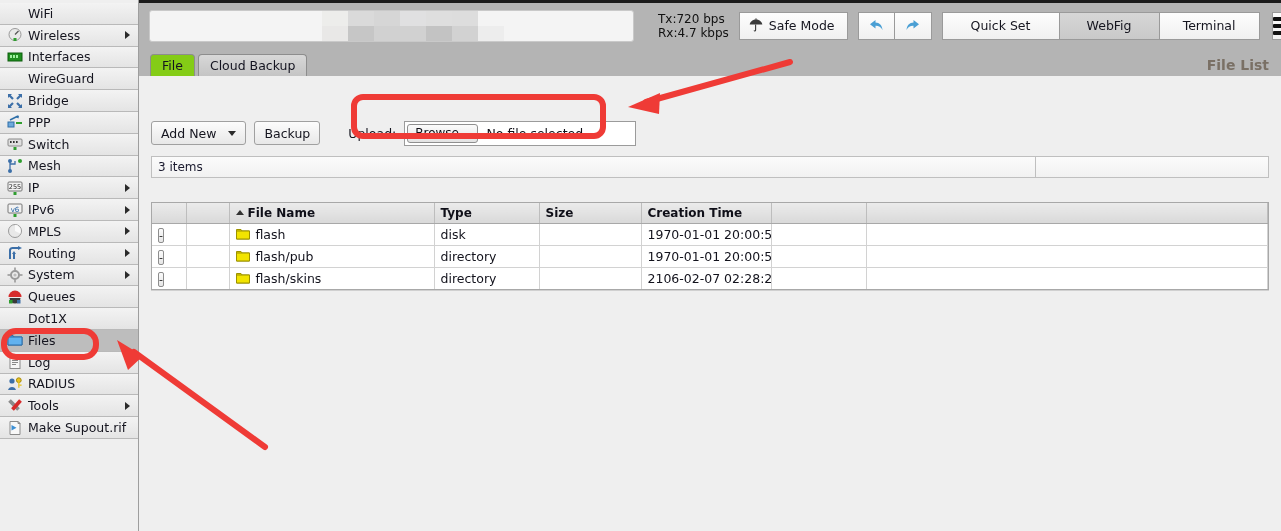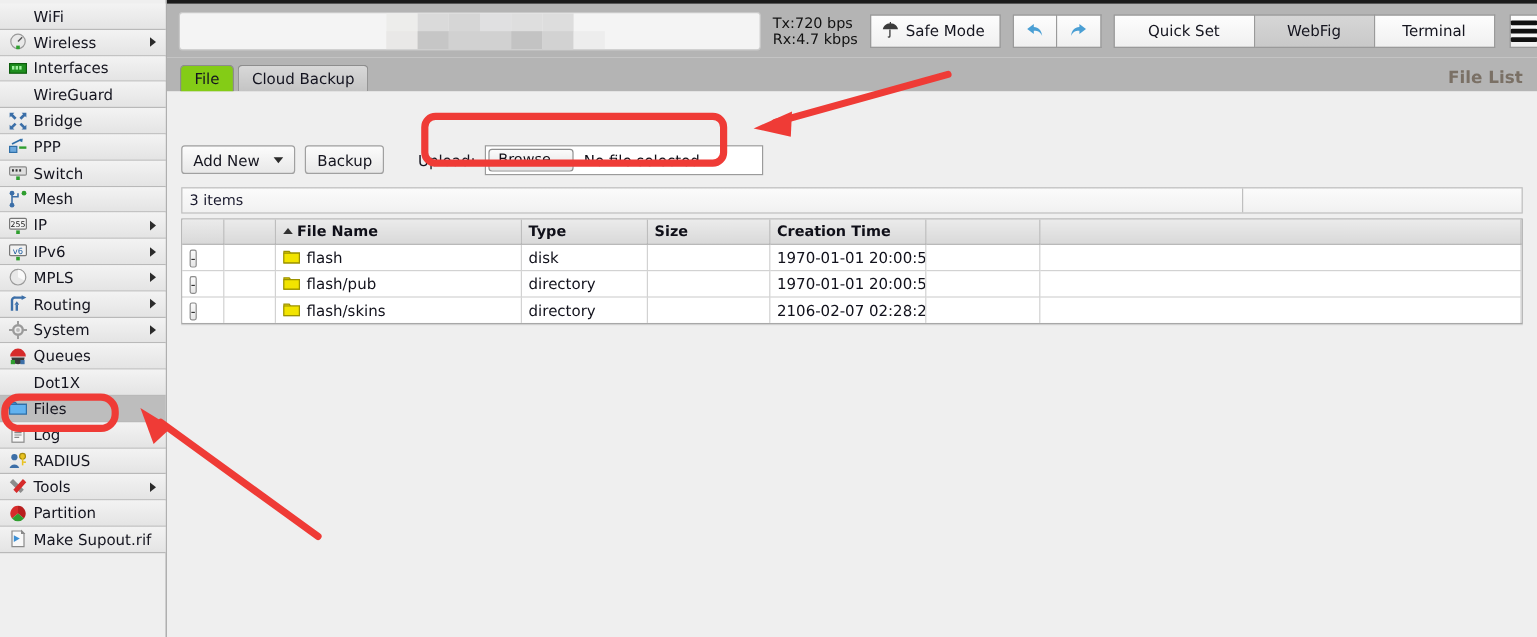--- a/index.html
+++ b/index.html
@@ -49,21 +49,21 @@
     overflow: hidden;
   }
   .blur-block {
     position: absolute;
     top: 0;
     bottom: 0;
     width: 26px;
   }
 
   .rate {
-    margin-left: 10px;
+    margin-left: 24px;
     font-size: 12px;
     line-height: 14px;
     color: #111;
     white-space: pre;
     font-family: "DejaVu Sans", "Liberation Sans", sans-serif;
   }
 
   .btn-group {
     display: flex;
     margin-left: 10px;
@@ -282,21 +282,21 @@
   }
   .items-bar .split {
     margin-left: auto;
     width: 233px;
     height: 100%;
     border-left: 1px solid #bfbfbf;
     box-sizing: border-box;
   }
 
   .table-wrap {
-    margin: 4px 12px 0 12px;
+    margin: 24px 12px 0 12px;
     border: 1px solid #a8a8a8;
     background: #fff;
     box-shadow: 0 1px 0 #d0d0d0;
   }
   table.filetable {
     border-collapse: collapse;
     width: 100%;
     table-layout: fixed;
   }
   table.filetable th {
@@ -621,30 +621,20 @@
         </div>
         <div class="nav-item">
           <span class="ico">
             <svg width="16" height="16" viewBox="0 0 16 16">
               <path d="M2 3 L11 12 M3 2 L12 11" stroke="#8c8c8c" stroke-width="2.4"></path>
               <path d="M13 2 L5 11 M14 3 L6 12" stroke="#d62b2b" stroke-width="2.4"></path>
             </svg>
           </span>
           <span class="lbl">Tools</span>
           <span class="caret"></span>
-        </div>
-        <div class="nav-item">
-          <span class="ico">
-            <svg width="16" height="16" viewBox="0 0 16 16">
-              <path d="M8 1.5 A6.5 6.5 0 0 0 3 12 L8 8 Z" fill="#d62b2b"></path>
-              <path d="M8 1.5 A6.5 6.5 0 0 1 13 12 L8 8 Z" fill="#b81f1f"></path>
-              <path d="M3 12 A6.5 6.5 0 0 0 13 12 L8 8 Z" fill="#2f9e2f"></path>
-            </svg>
-          </span>
-          <span class="lbl">Partition</span>
         </div>
         <div class="nav-item">
           <span class="ico">
             <svg width="16" height="16" viewBox="0 0 16 16">
               <path d="M3 1.5 H11 L13 3.5 V14.5 H3 Z" fill="#f8f8f8" stroke="#8a8a8a"></path>
               <path d="M11 1.5 V3.5 H13 Z" fill="#cfcfcf" stroke="#8a8a8a"></path>
               <polygon points="4.5,5 9.5,7.8 4.5,10.6" fill="#3c8fd4"></polygon>
             </svg>
           </span>
           <span class="lbl">Make Supout.rif</span>

